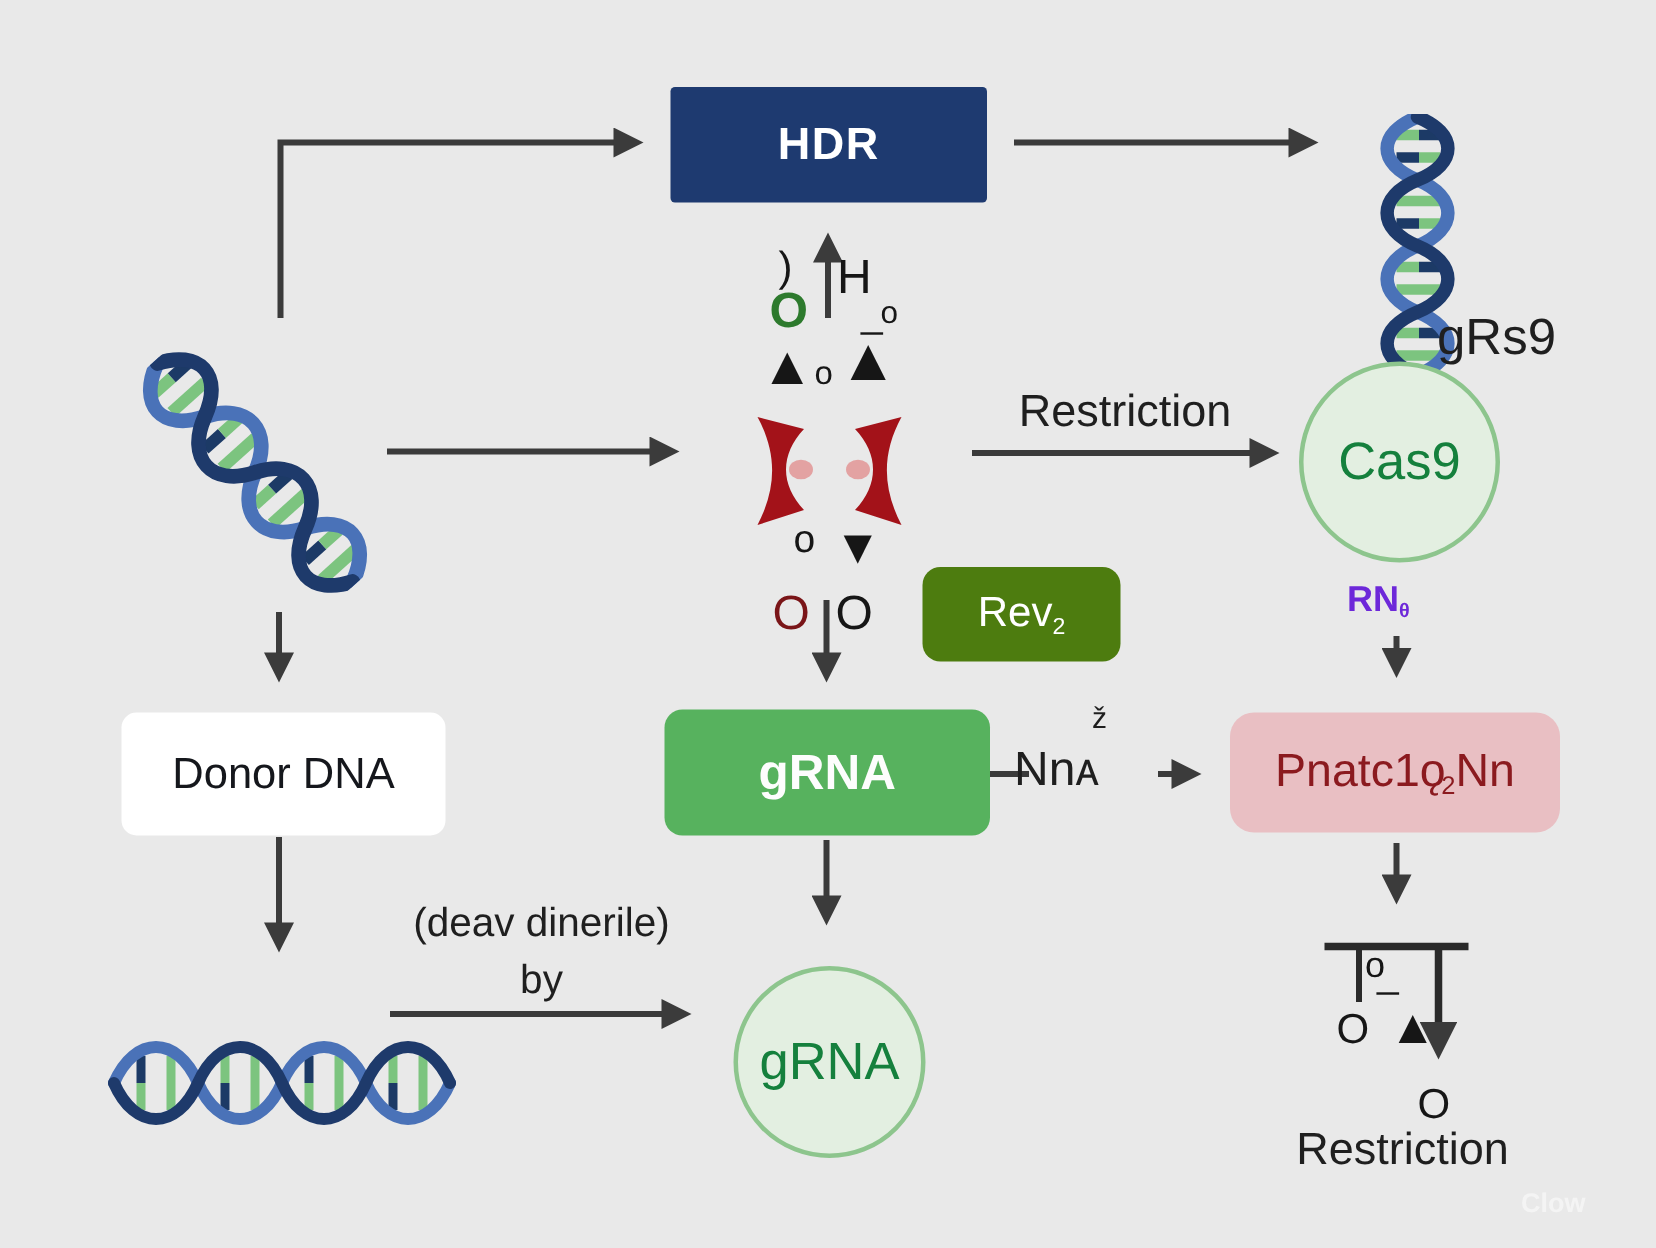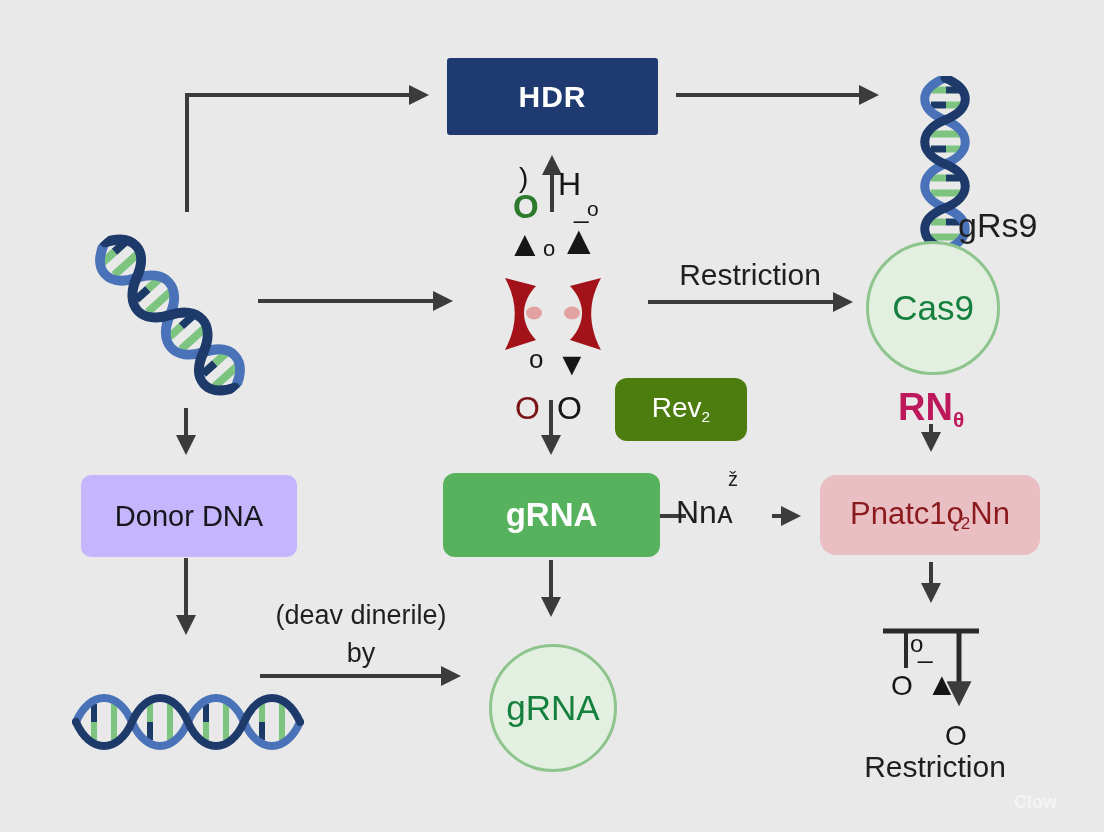--- a/index.html
+++ b/index.html
@@ -3,21 +3,21 @@
 <meta charset="utf-8">
 <style>
   html,body{margin:0;padding:0;background:#e9e9e9}
   .canvas{position:relative;width:1104px;height:832px;background:#e9e9e9;
           font-family:"Liberation Sans",sans-serif;overflow:hidden;color:#1f1f1f}
   .layer{position:absolute;left:0;top:0;pointer-events:none}
   .node{position:absolute;display:flex;flex-direction:column;align-items:center;
         justify-content:center;text-align:center}
   .hdr{left:447px;top:58px;width:211px;height:77px;background:#1e3a70;border-radius:3px;
        color:#fff;font-size:30px;font-weight:bold;letter-spacing:1px}
-  .donor{left:81px;top:475px;width:216px;height:82px;background:#c4b5fd;border-radius:10px;
+  .donor{left:81px;top:475px;width:216px;height:82px;background:#ffffff;border-radius:10px;
        color:#15171c;font-size:29px;line-height:37px}
   .grna-box{left:443px;top:473px;width:217px;height:84px;background:#57b25e;border-radius:12px;
        color:#fdfdfd;font-size:33px;font-weight:bold}
   .rev{left:615px;top:378px;width:132px;height:63px;background:#4d7c0f;border-radius:12px;
        color:#fff;font-size:28px}
   .pink{left:820px;top:475px;width:220px;height:80px;background:#e9bfc3;border-radius:16px;
        color:#8b1a1f;font-size:31px}
   .circle{border-radius:50%;background:#e3efe1;border:3px solid #8dc58d;color:#15803d}
   .cas9{left:866px;top:241px;width:128px;height:128px;font-size:35px}
   .grna-circle{left:489px;top:644px;width:122px;height:122px;font-size:35px}
@@ -149,21 +149,21 @@
   <div class="node circle cas9">
     <span>Cas9</span>
   </div>
 
   <div class="node circle grna-circle">
     <span>gRNA</span>
   </div>
 
   <span class="lbl" style="left:958px;top:206px;font-size:34px">gRs9</span>
   <span class="lbl" style="left:660px;top:258px;width:180px;text-align:center;font-size:30px">Restriction</span>
-  <span class="lbl" style="left:898px;top:386px;font-size:38px;font-weight:bold;color:#be185d"><span>RN</span><span class="sub">θ</span></span>
+  <span class="lbl" style="left:898px;top:386px;font-size:24px;font-weight:bold;color:#6d28d9"><span>RN</span><span class="sub">θ</span></span>
   <span class="lbl" style="left:728px;top:468px;font-size:20px">ž</span>
   <span class="lbl" style="left:676px;top:494px;font-size:32px">Nnᴀ</span>
   <span class="lbl" style="left:255px;top:638px;width:212px;text-align:center;font-size:27px">by</span>
   <span class="lbl" style="left:255px;top:600px;width:212px;text-align:center;font-size:27px">(deav dinerile)</span>
   <span class="lbl" style="left:855px;top:750px;width:160px;text-align:center;font-size:30px">Restriction</span>
   <span class="watermark">Clow</span>
 
   <span class="g" style="left:519px;top:164px;font-size:28px">)</span>
   <span class="g" style="left:513px;top:190px;font-size:33px;font-weight:bold;color:#2d7a2d">O</span>
   <span class="g" style="left:558px;top:168px;font-size:32px">H</span>

